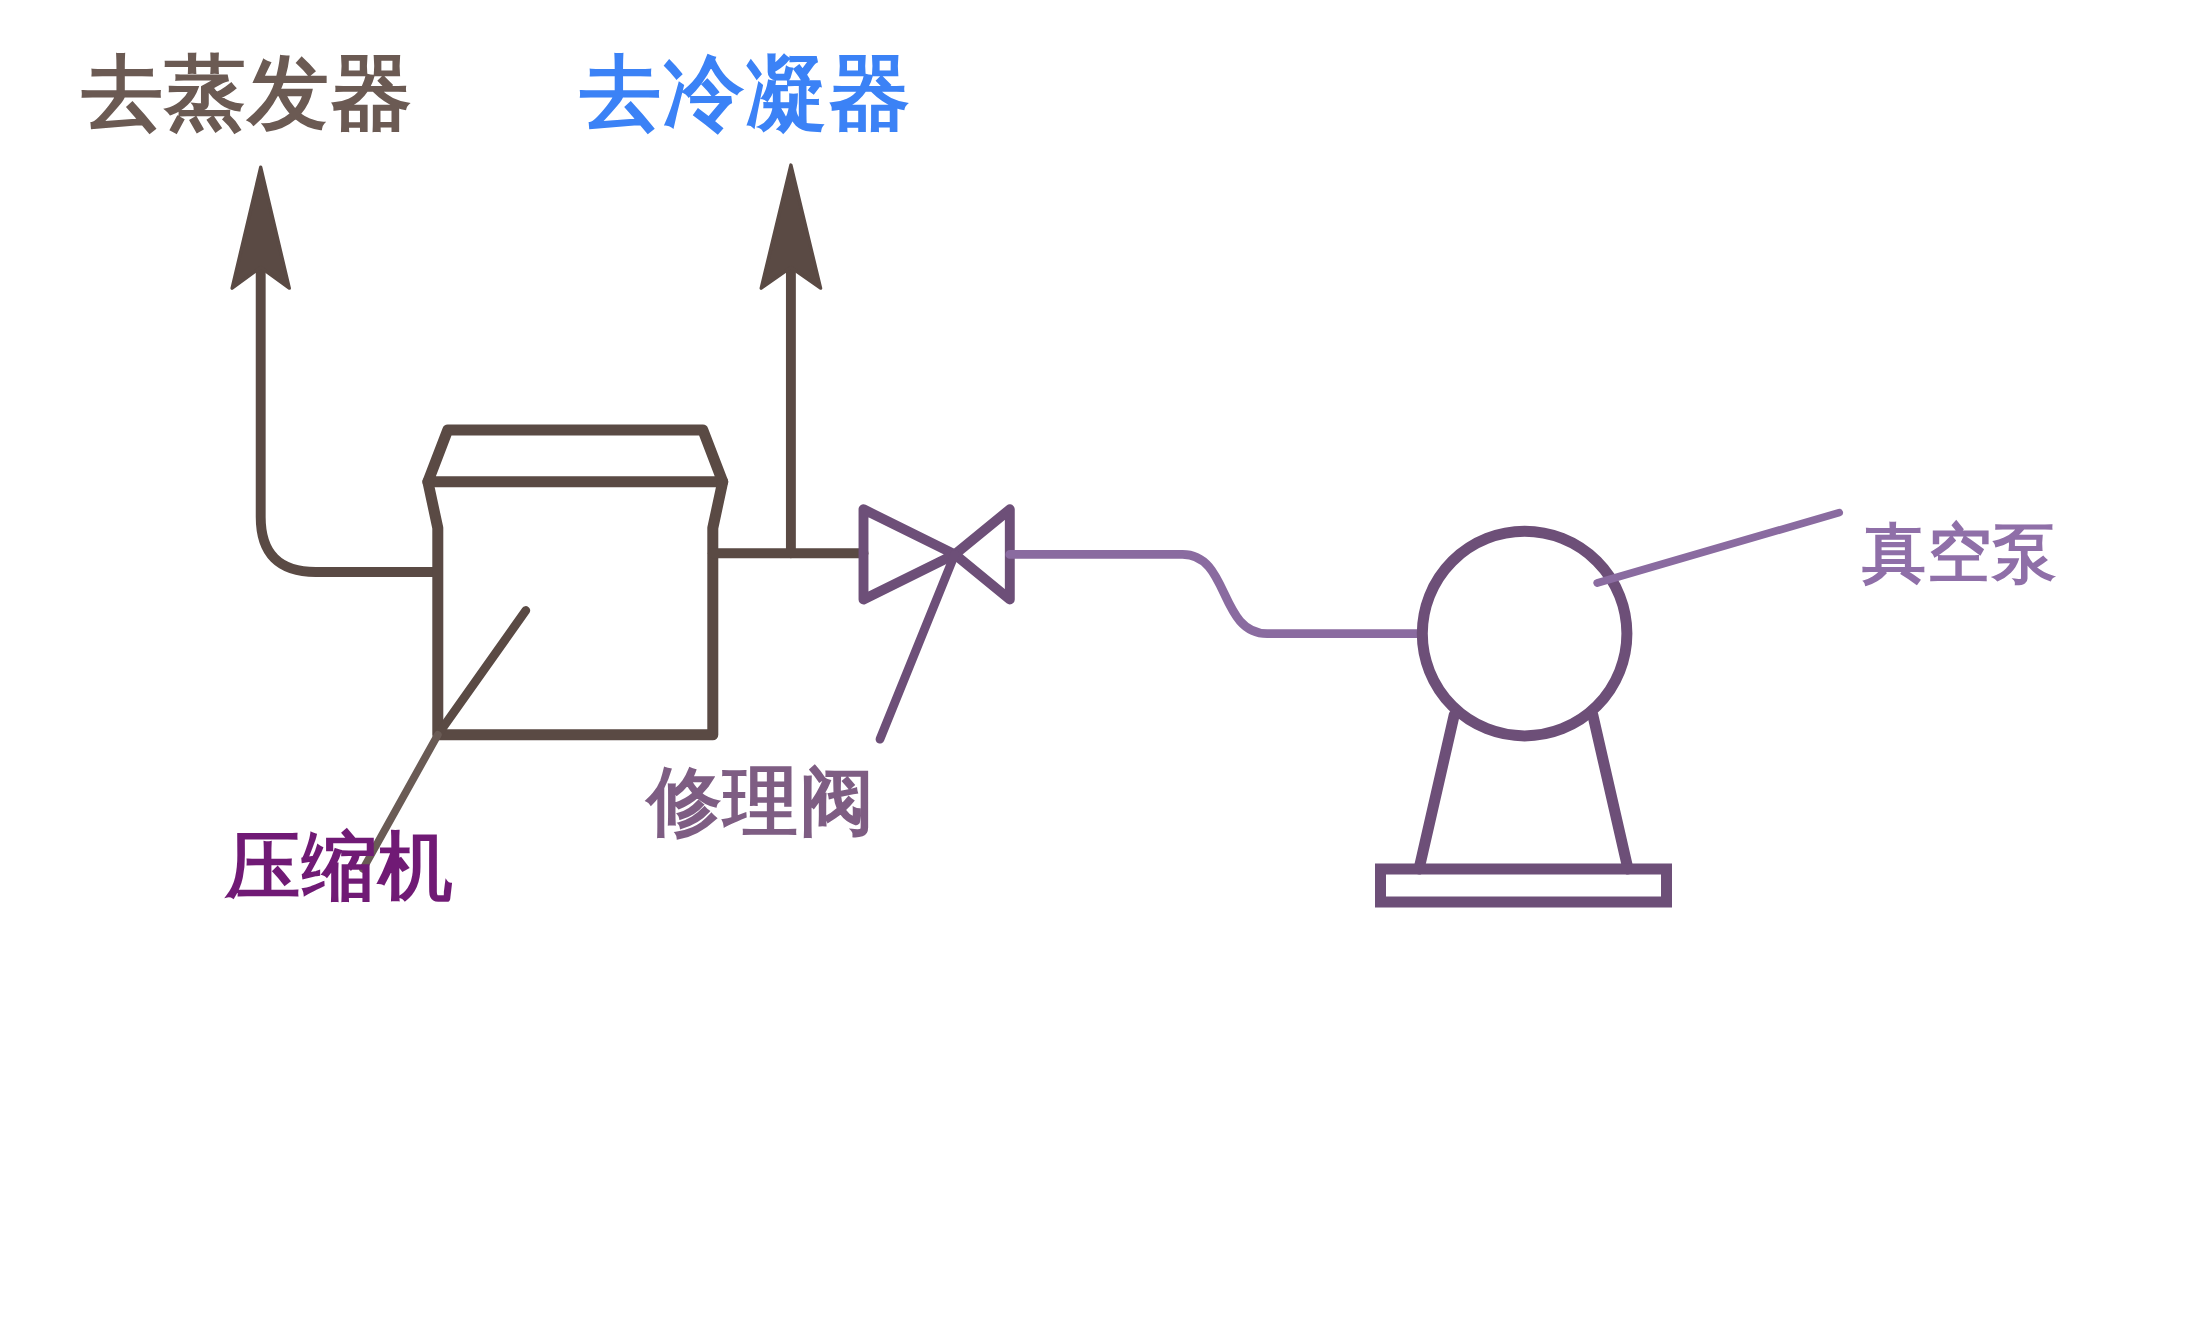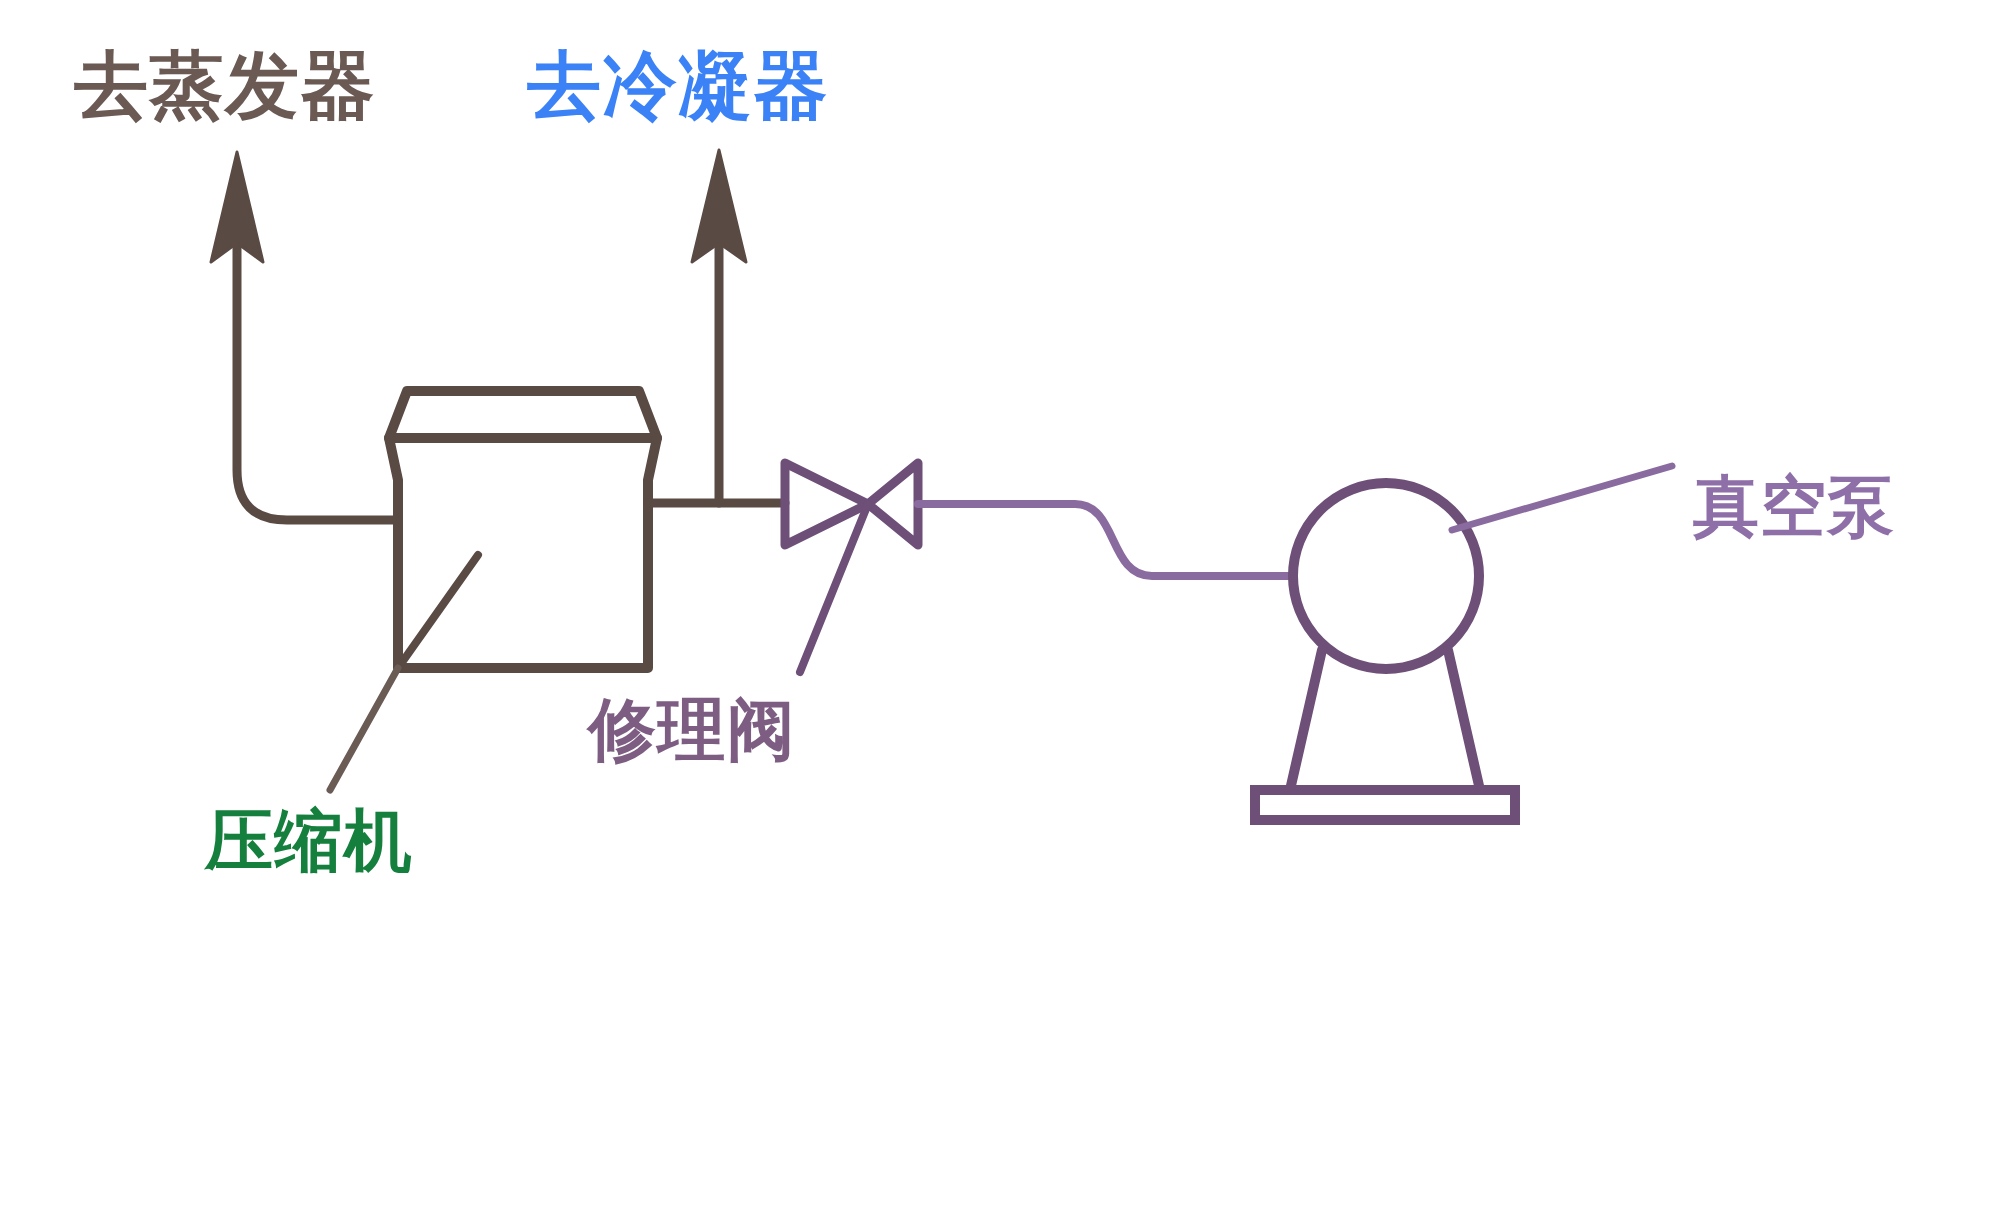--- a/index.html
+++ b/index.html
@@ -42,32 +42,32 @@
     font-size: 74px;
     color: #6b5a53;
   }
   .lbl-condenser {
     left: 527px; top: 48px;
     font-size: 74px;
     color: #3b82f6;
   }
   .lbl-vacuumpump {
     left: 1693px; top: 474px;
-    font-size: 66px;
+    font-size: 58px;
     color: #8f6fa8;
   }
   .lbl-valve {
     left: 588px; top: 696px;
     font-size: 68px;
     color: #7e5d83;
   }
   .lbl-compressor {
-    left: 205px; top: 807px;
+    left: 205px; top: 755px;
     font-size: 68px;
-    color: #15803d;
+    color: #701a75;
   }
   .caption {
     position: absolute;
     left: 330px;
     top: 936px;
     font-size: 74px;
     color: #8a6a9c;
     font-family: "DejaVu Serif", "Liberation Serif", serif;
     font-weight: 600;
     white-space: pre;

